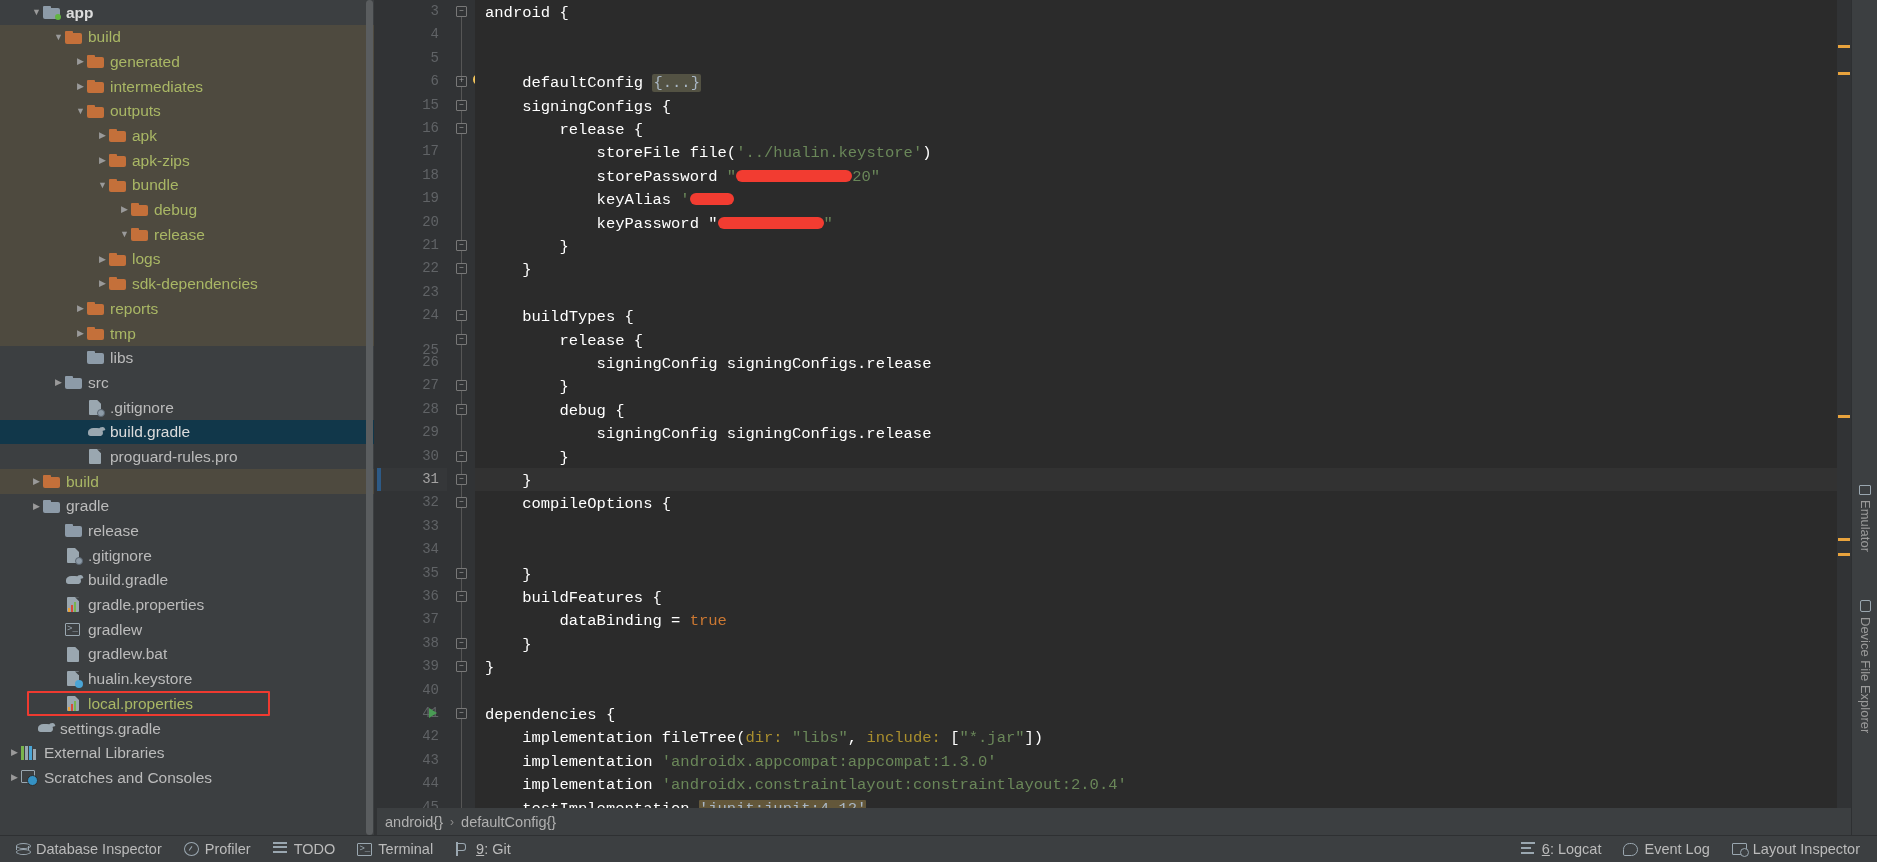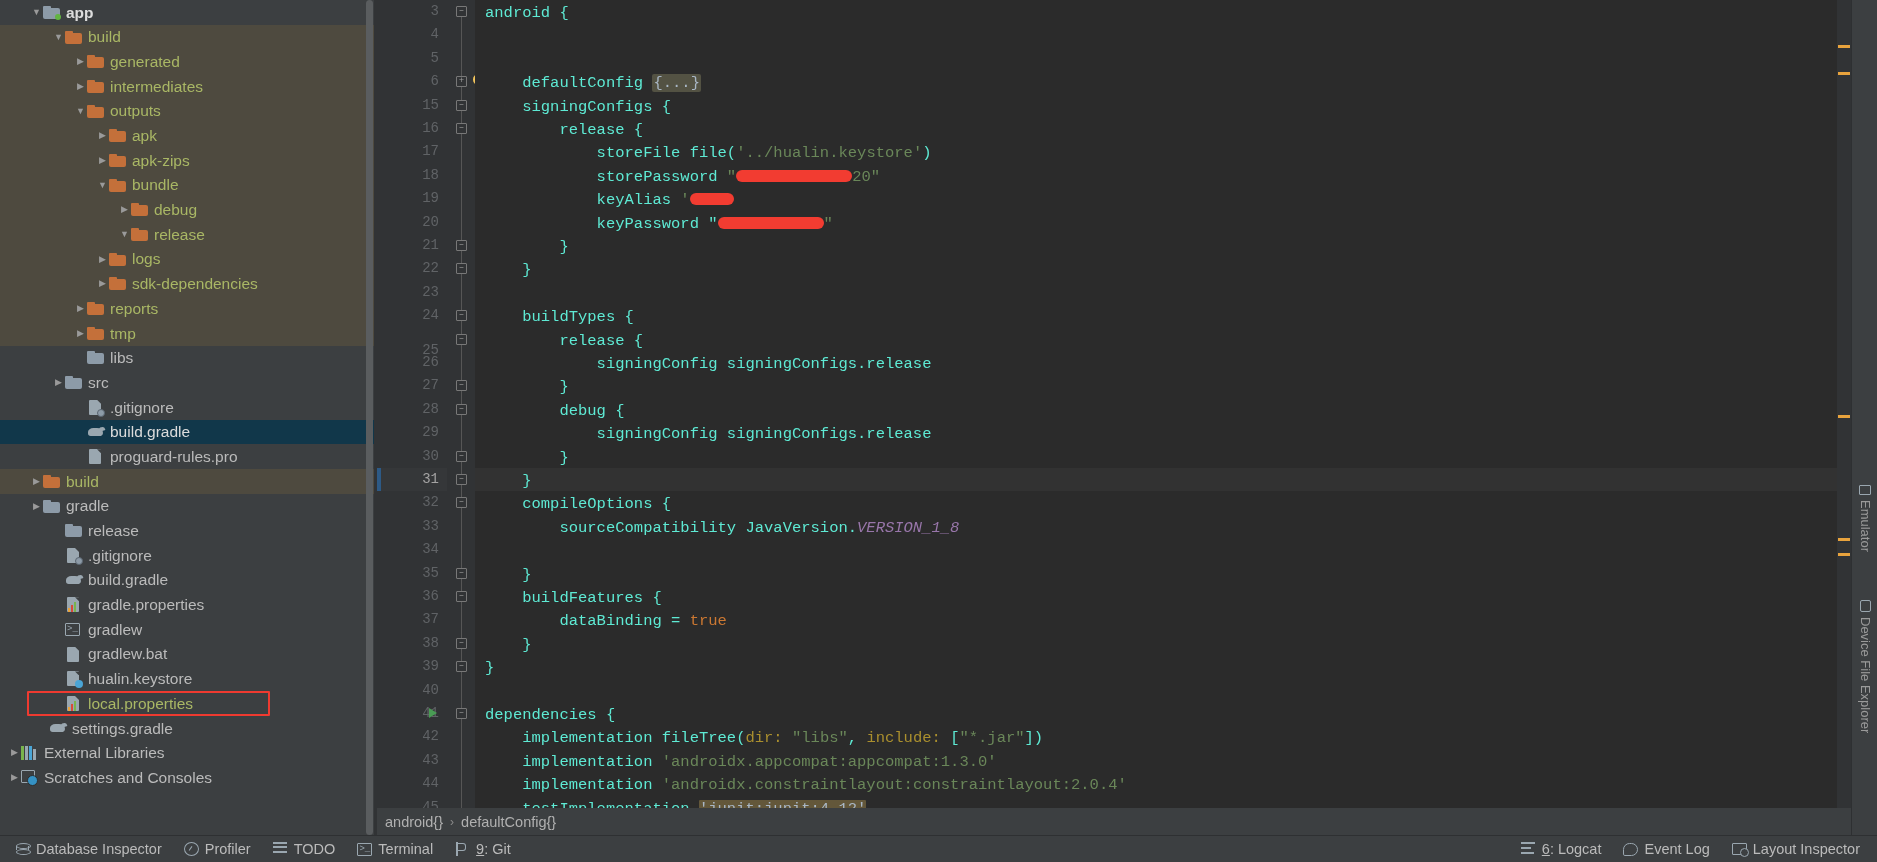--- a/index.html
+++ b/index.html
@@ -169,21 +169,21 @@
     font-family:"Liberation Mono", monospace;
     font-size: 15.5px;
     color: #a9b7c6;
     padding-left: 10px;
   }
   .kw    { color:#cc7832; }
   .str   { color:#6a8759; }
   .num   { color:#6897bb; }
   .fld   { color:#9876aa; font-style: italic; }
   .named { color:#aa8f2e; }
-  .plain { color:#5eead4; }
+  .plain { color:#ffffff; }
   .fold-inline {
     background:#535243; color:#a9b7c6; border-radius:2px; padding:0 1px;
   }
   .hl-search { background:#63573a; border-radius:1px;}
   .cur-line-band {
     position:absolute; left:0; right:0; height:23.4px; background:#323232;
   }
   .fold-marker {
     position:absolute; left:9px; width:11px; height:11px;
     border:1px solid #787878; border-radius:1px; color:#9a9a9a;
@@ -509,21 +509,21 @@
               <span class="file chart">
                 <span class="bars">
                   <i style="height:4px"></i>
                   <i style="height:7px;background:#d84a3a"></i>
                   <i style="height:10px;background:#79b44c"></i>
                 </span>
               </span>
             </span>
             <span class="tlabel c-olive">local.properties</span>
           </div>
-          <div class="trow bg-dark" style="padding-left: 36px;">
+          <div class="trow bg-dark" style="padding-left: 24px;">
             <span class="arrow">&nbsp;</span>
             <span class="ic" style="display: inline-flex; align-items: center;">
               <span class="gradle-ic"></span>
             </span>
             <span class="tlabel c-grey">settings.gradle</span>
           </div>
           <div class="trow bg-dark" style="padding-left: 8px;">
             <span class="arrow">▶</span>
             <span class="ic" style="display: inline-flex; align-items: center;">
               <span class="extlib-ic">
@@ -632,21 +632,20 @@
             <div class="crow" style="top: 304.2px; position: absolute; left: 0px; right: 0px;"><span class="code"><span class="plain">    buildTypes {</span></span></div>
             <div class="crow" style="top: 327.6px; position: absolute; left: 0px; right: 0px;"><span class="code"><span class="plain">        release {</span></span></div>
             <div class="crow" style="top: 351px; position: absolute; left: 0px; right: 0px;"><span class="code"><span class="plain">            signingConfig signingConfigs.release</span></span></div>
             <div class="crow" style="top: 374.4px; position: absolute; left: 0px; right: 0px;"><span class="code"><span class="plain">        }</span></span></div>
             <div class="crow" style="top: 397.8px; position: absolute; left: 0px; right: 0px;"><span class="code"><span class="plain">        debug {</span></span></div>
             <div class="crow" style="top: 421.2px; position: absolute; left: 0px; right: 0px;"><span class="code"><span class="plain">            signingConfig signingConfigs.release</span></span></div>
             <div class="crow" style="top: 444.6px; position: absolute; left: 0px; right: 0px;"><span class="code"><span class="plain">        }</span></span></div>
             <div class="cur-line-band" style="top: 468px;"></div>
             <div class="crow" style="top: 468px; position: absolute; left: 0px; right: 0px;"><span class="code"><span class="plain">    }</span></span></div>
             <div class="crow" style="top: 491.4px; position: absolute; left: 0px; right: 0px;"><span class="code"><span class="plain">    compileOptions {</span></span></div>
-            <div class="crow" style="top: 514.8px; position: absolute; left: 0px; right: 0px;"><span class="code"><span class="plain">        sourceCompatibility JavaVersion.</span><span class="fld">VERSION_1_8</span></span></div>
             <div class="crow" style="top: 561.6px; position: absolute; left: 0px; right: 0px;"><span class="code"><span class="plain">    }</span></span></div>
             <div class="crow" style="top: 585px; position: absolute; left: 0px; right: 0px;"><span class="code"><span class="plain">    buildFeatures {</span></span></div>
             <div class="crow" style="top: 608.4px; position: absolute; left: 0px; right: 0px;"><span class="code"><span class="plain">        dataBinding = </span><span class="kw">true</span></span></div>
             <div class="crow" style="top: 631.8px; position: absolute; left: 0px; right: 0px;"><span class="code"><span class="plain">    }</span></span></div>
             <div class="crow" style="top: 655.2px; position: absolute; left: 0px; right: 0px;"><span class="code"><span class="plain">}</span></span></div>
             <div class="crow" style="top: 678.6px; position: absolute; left: 0px; right: 0px;"><span class="code"></span></div>
             <div class="crow" style="top: 702px; position: absolute; left: 0px; right: 0px;"><span class="code"><span class="plain">dependencies {</span></span></div>
             <div class="crow" style="top: 725.4px; position: absolute; left: 0px; right: 0px;"><span class="code"><span class="plain">    implementation fileTree(</span><span class="named">dir:</span><span class="plain"> </span><span class="str">"libs"</span><span class="plain">, </span><span class="named">include:</span><span class="plain"> [</span><span class="str">"*.jar"</span><span class="plain">])</span></span></div>
             <div class="crow" style="top: 748.8px; position: absolute; left: 0px; right: 0px;"><span class="code"><span class="plain">    implementation </span><span class="str">'androidx.appcompat:appcompat:1.3.0'</span></span></div>
             <div class="crow" style="top: 772.2px; position: absolute; left: 0px; right: 0px;"><span class="code"><span class="plain">    implementation </span><span class="str">'androidx.constraintlayout:constraintlayout:2.0.4'</span></span></div>

